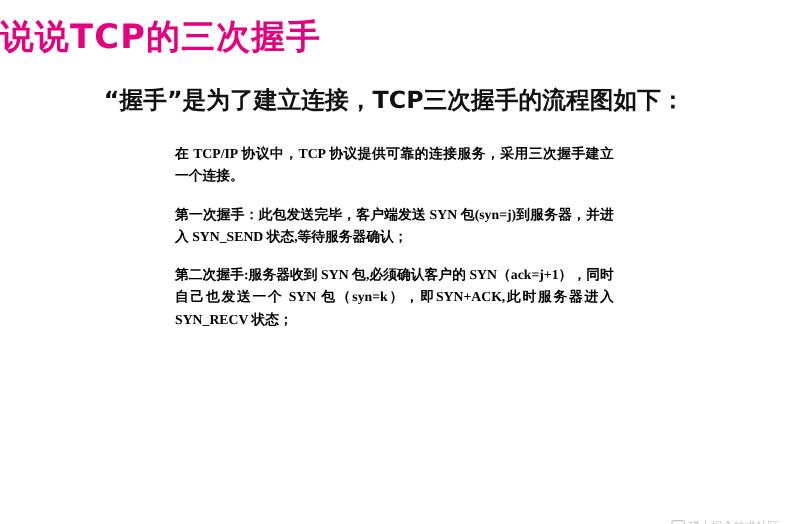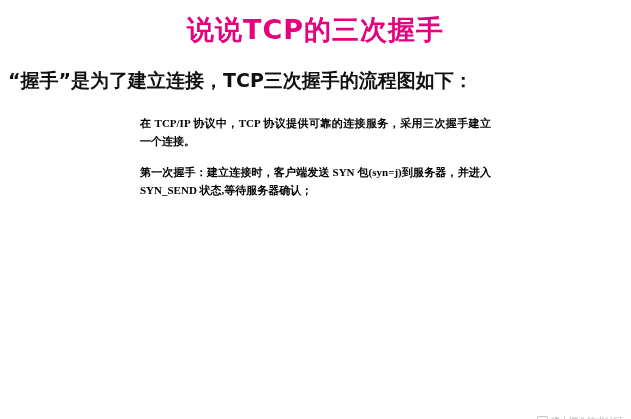--- a/index.html
+++ b/index.html
@@ -14,31 +14,31 @@
     overflow: hidden;
     position: relative;
   }
   .page {
     position: relative;
     width: 631px;
     height: 419px;
     box-sizing: border-box;
   }
   .title {
-    text-align: center;
+    text-align: left;
     color: #e4007f;
     font-family: "DejaVu Sans", "Liberation Sans", sans-serif;
     font-weight: bold;
     font-size: 27px;
     letter-spacing: 1px;
     margin-top: 14px;
     line-height: 1.2;
   }
   .subtitle {
-    text-align: left;
+    text-align: center;
     color: #111111;
     font-family: "DejaVu Sans", "Liberation Sans", sans-serif;
     font-weight: bold;
     font-size: 19px;
     margin-top: 22px;
     padding: 0 8px;
     line-height: 1.3;
   }
   .body-block {
     margin: 22px 140px 0 140px;
@@ -88,21 +88,22 @@
 <body>
 
 <div class="page">
 
   <h1 class="title">说说TCP的三次握手</h1>
 
   <h2 class="subtitle">“握手”是为了建立连接，TCP三次握手的流程图如下：</h2>
 
   <div class="body-block">
     <p class="para">在 TCP/IP 协议中，TCP 协议提供可靠的连接服务，采用三次握手建立一个连接。</p>
-    <p class="para">第一次握手：建立连接时，客户端发送 SYN 包(syn=j)到服务器，并进入 SYN_SEND 状态,等待服务器确认；</p>
+    <p class="para">第一次握手：此包发送完毕，客户端发送 SYN 包(syn=j)到服务器，并进入 SYN_SEND 状态,等待服务器确认；</p>
+    <p class="para">第二次握手:服务器收到 SYN 包,必须确认客户的 SYN（ack=j+1），同时自己也发送一个 SYN 包（syn=k），即SYN+ACK,此时服务器进入 SYN_RECV 状态；</p>
   </div>
 
   <div class="watermark">
     <span class="wm-icon"></span>
     <span>稀土掘金技术社区</span>
   </div>
 
 </div>
 
 </body></html>

